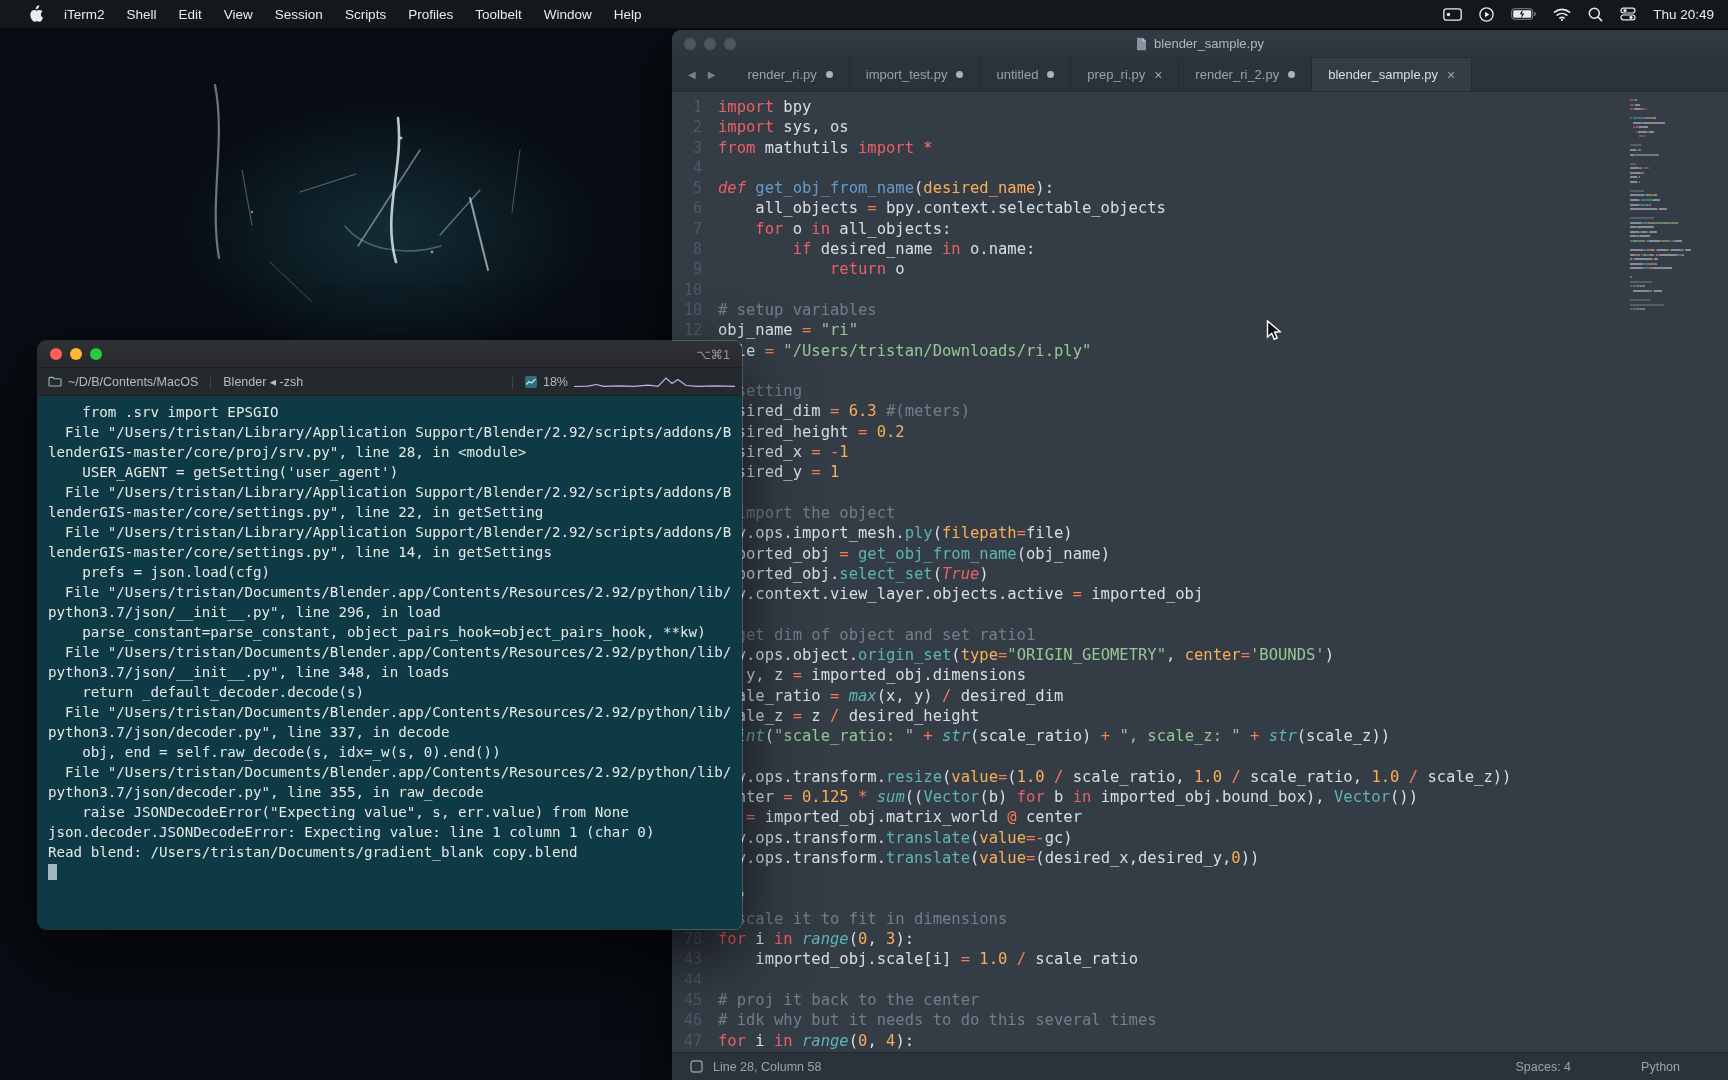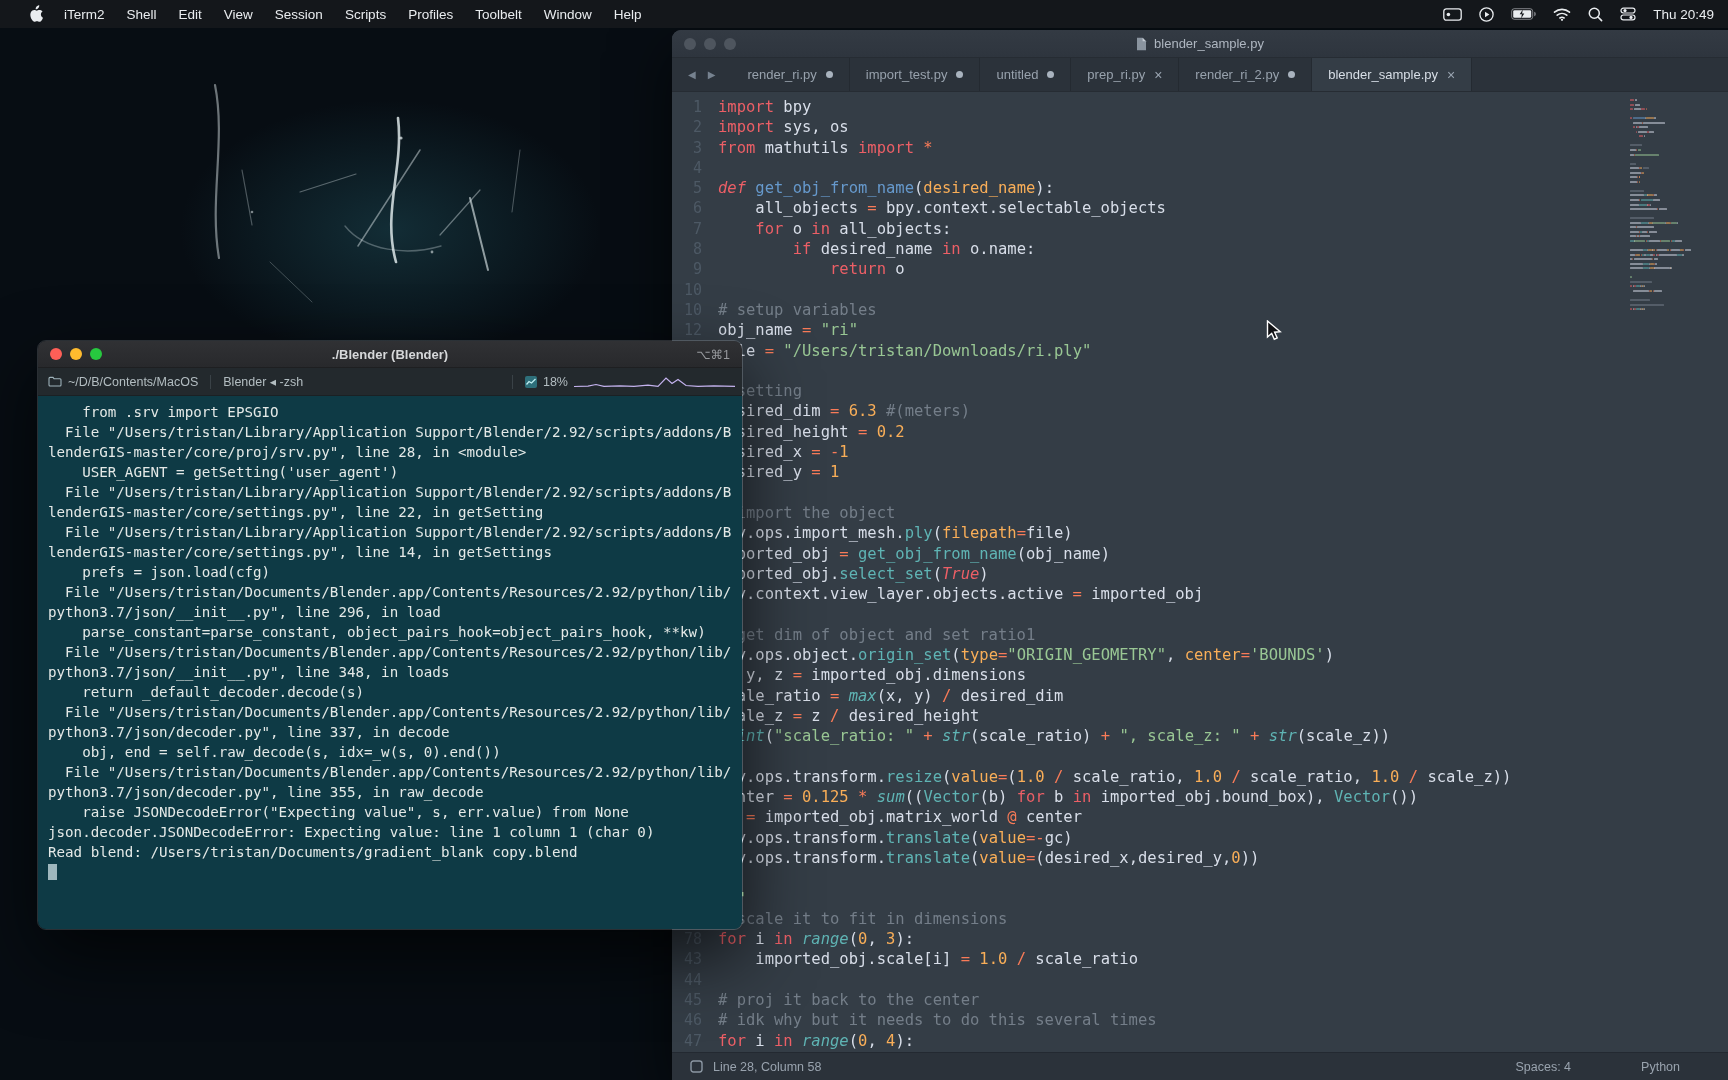--- a/index.html
+++ b/index.html
@@ -582,21 +582,20 @@
     </div>
   </div>
 
   <div class="terminal">
     <div class="t-titlebar">
       <div class="traffic">
         <span class="tl red"></span>
         <span class="tl yellow"></span>
         <span class="tl green"></span>
       </div>
-      <div class="t-title">./Blender (Blender)</div>
       <div class="t-shortcut">⌥⌘1</div>
     </div>
 
     <div class="t-tabbar">
       <span style="display:flex;">
         <svg width="14" height="11" viewBox="0 0 14 11">
             <path fill="none" stroke="#9fb3bb" stroke-width="1.1" d="M1 2.4c0-.6.4-1 1-1h3l1 1.3h6c.6 0 1 .4 1 1v5.3c0 .6-.4 1-1 1H2c-.6 0-1-.4-1-1z"></path>
           </svg>
       </span>
       <span class="t-path">~/D/B/Contents/MacOS</span>

